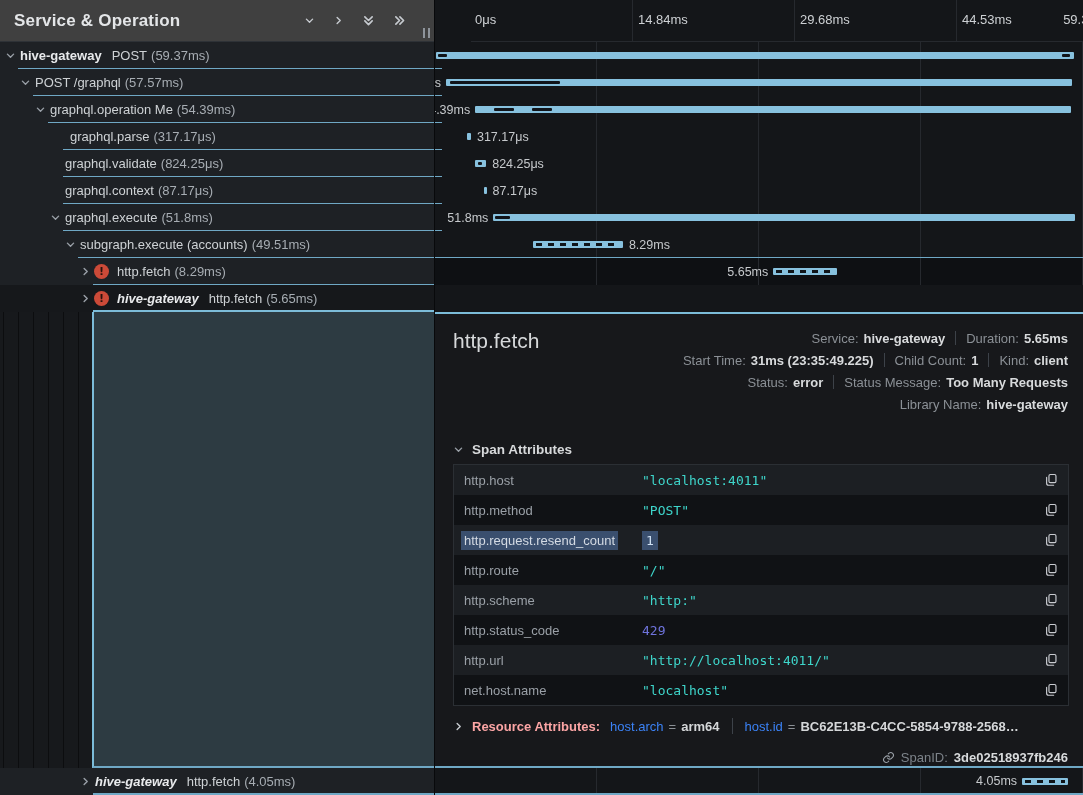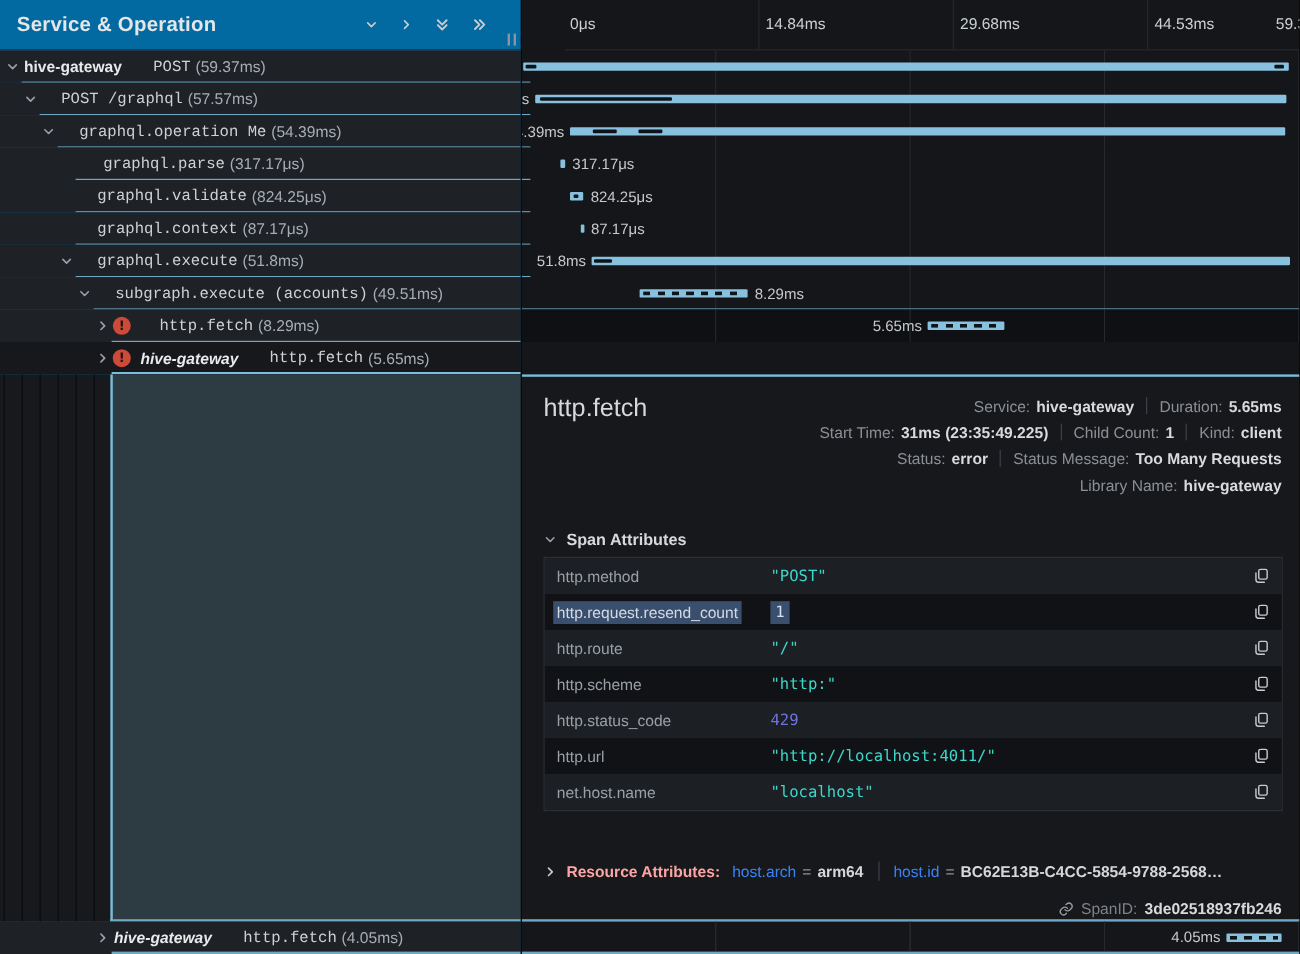--- a/index.html
+++ b/index.html
@@ -3,41 +3,41 @@
 <meta charset="utf-8">
 <style>
   * { margin:0; padding:0; box-sizing:border-box; }
   html,body { background:#000; }
   body { font-family:"Liberation Sans", sans-serif; }
   .app { position:relative; width:1083px; height:795px; background:#141619; overflow:hidden;
          --accent:#6fa8c5; --accent-bright:#7cbcd9; --bar:#87c1de; --grid:#26292e;
          --rowbg:#1e2125; --string:#3ed6cb; --number:#6f74dd; --selection:#3a4f6e; --error:#cc4a38; }
 
   
-  .left { position:absolute; left:0; top:0; width:434px; height:795px; background:#0369a1; }
+  .left { position:absolute; left:0; top:0; width:434px; height:795px; background:#404040; }
   .left-header { position:relative; height:42px; display:flex; align-items:center; padding:0 12px 0 14px;
                  border-bottom:1px solid #2e3237; z-index:5; }
   .left-title { font-size:17px; font-weight:bold; color:#e4e6e8; flex:1; letter-spacing:.2px; }
   .hdr-icons { display:flex; gap:18px; align-items:center; color:#c7cbd0; margin-right:16px; }
   .hdr-icons .icobtn { display:flex; cursor:pointer; }
   .resize-handle { position:absolute; right:4px; bottom:3px; display:flex; gap:3px; }
   .resize-handle i { display:block; width:2px; height:10px; background:#8e949b; }
 
   .tree { position:absolute; top:42px; left:0; width:434px; height:270px; }
   .tree-row { position:relative; height:27px; background:var(--rowbg); display:flex; align-items:center; overflow:hidden; cursor:pointer; }
   .tree-row.selected { background:#16181b; }
   .tree-row::after { content:''; position:absolute; left:var(--bl,18px); right:0; bottom:0; height:1px; background:var(--accent); }
   .tree-row.selected::after { height:2px; background:var(--accent-bright); }
   .chev-cell { width:13px; display:flex; justify-content:center; color:#9aa0a8; flex-shrink:0; }
   .err-badge { width:15px; height:15px; border-radius:50%; background:var(--error); color:#27120d;
                font-weight:bold; font-size:11px; line-height:1; display:inline-flex; align-items:center;
                justify-content:center; margin:0 5px 0 2px; flex-shrink:0; font-family:"DejaVu Sans",sans-serif; }
   .svc { font-weight:bold; color:#e8eaec; margin:0 7px 0 3px; font-size:13px; white-space:nowrap; }
   .svc.it { font-style:italic; }
-  .op-name { color:#ced2d5; font-size:13px; white-space:nowrap; margin-left:19px;font-family:Liberation Mono, monospace; }
+  .op-name { color:#ced2d5; font-size:13px; white-space:nowrap; margin-left:3px; }
   .op-dur { color:#a7adb3; font-size:13px; white-space:nowrap; margin-left:4px; }
 
   .dleft { position:absolute; top:312px; left:0; width:434px; height:456px; background:#17191c; }
   .dleft .guide { position:absolute; top:0; bottom:0; width:1px; background:#0c0d0f; }
   .sel-block { position:absolute; left:92px; top:0; right:0; bottom:0; background:#2d3b42;
                border-left:2px solid var(--accent-bright); border-bottom:2px solid var(--accent); }
 
   .tree-bottom { position:absolute; top:768px; left:0; width:434px; height:27px; }
   .tree-bottom .tree-row { height:27px; }
   .tree-bottom .tree-row::after { height:2px; }
@@ -344,20 +344,30 @@
       <div class="attrs-header">
         <span class="chev-cell">
             <svg width="11" height="11" viewBox="0 0 16 16" fill="none" stroke="currentColor" stroke-width="2" stroke-linecap="round" stroke-linejoin="round">
               <path d="M3.5 6 8 10.5 12.5 6"></path>
             </svg>
           </span>
         <span>Span Attributes</span>
       </div>
       <div class="attr-table">
           <div class="attr-row">
+            <span class="attr-key">http.host</span>
+            <span class="attr-val">"localhost:4011"</span>
+            <span class="copy-btn">
+              <svg width="14" height="14" viewBox="0 0 24 24" fill="none" stroke="currentColor" stroke-width="2" stroke-linecap="round" stroke-linejoin="round">
+                <rect x="8.5" y="2.5" width="12" height="14" rx="2.5"></rect>
+                <path d="M4.5 7.5v10a3.5 3.5 0 0 0 3.5 3.5h8.5"></path>
+              </svg>
+            </span>
+          </div>
+          <div class="attr-row">
             <span class="attr-key">http.method</span>
             <span class="attr-val">"POST"</span>
             <span class="copy-btn">
               <svg width="14" height="14" viewBox="0 0 24 24" fill="none" stroke="currentColor" stroke-width="2" stroke-linecap="round" stroke-linejoin="round">
                 <rect x="8.5" y="2.5" width="12" height="14" rx="2.5"></rect>
                 <path d="M4.5 7.5v10a3.5 3.5 0 0 0 3.5 3.5h8.5"></path>
               </svg>
             </span>
           </div>
           <div class="attr-row">

